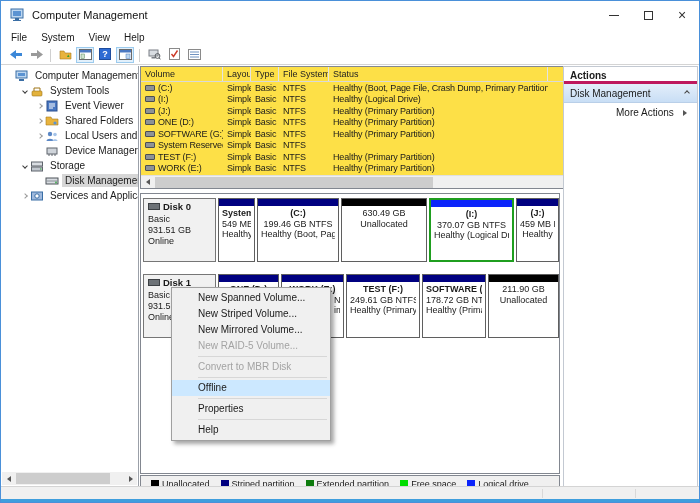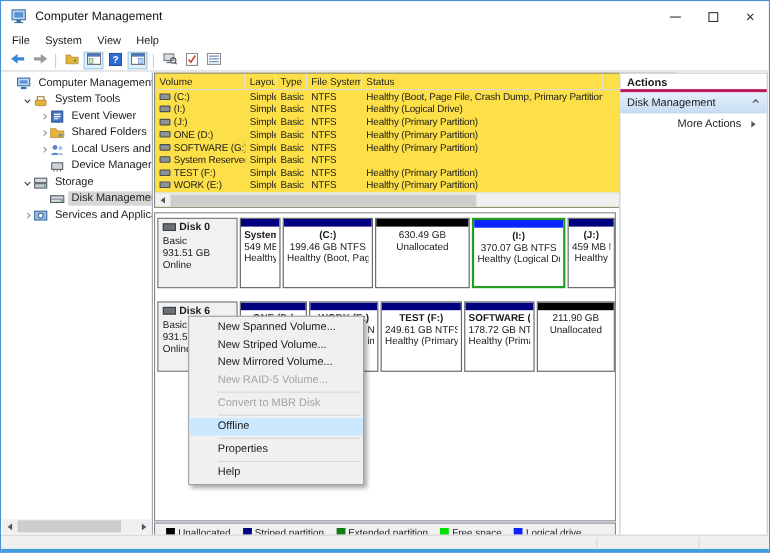--- a/index.html
+++ b/index.html
@@ -500,21 +500,21 @@
                 <div class="part-line title">(J:)</div>
                 <div class="part-line">459 MB NTFS</div>
                 <div class="part-line">Healthy</div>
               </div>
             </div>
           </div>
           <div class="disk-row" style="top: 80px;">
             <div class="disk-label">
               <div class="dl-title">
                 <span class="dl-ico"></span>
-                <span>Disk 6</span>
+                <span>Disk 1</span>
               </div>
               <div class="dl-line">Basic</div>
               <div class="dl-line">931.51 GB</div>
               <div class="dl-line">Online</div>
             </div>
             <div class="part-cell" style="width: 61px;">
               <div class="part-strip" style="background: rgb(0, 0, 128);"></div>
               <div class="part-body">
                 <div class="part-line title">ONE (D:)</div>
                 <div class="part-line">&nbsp;</div>

